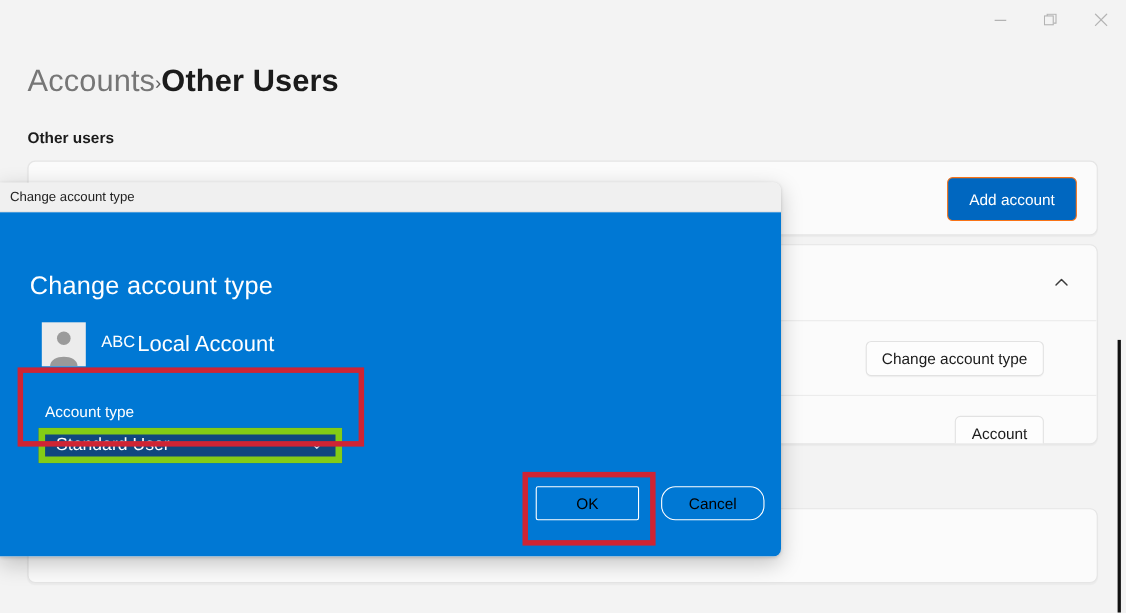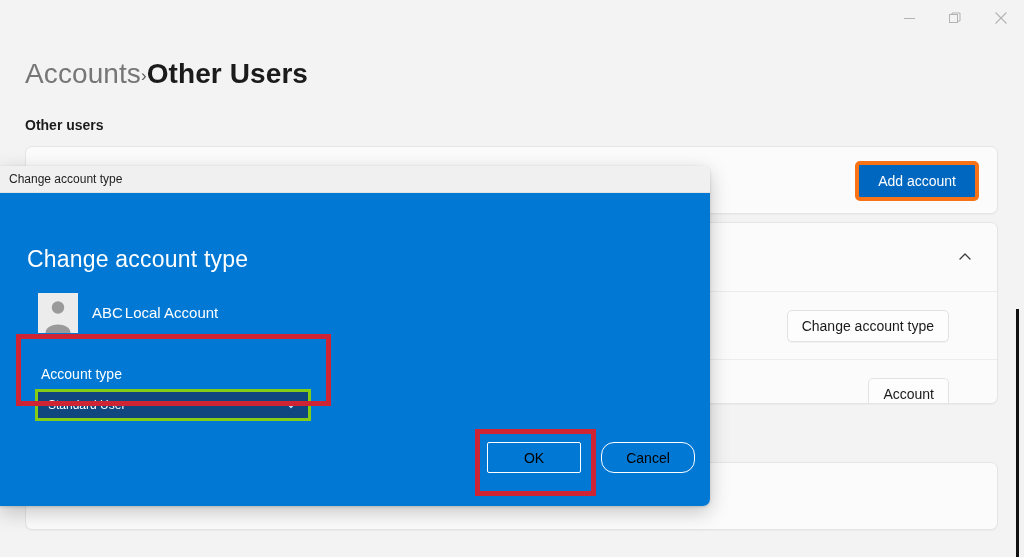--- a/index.html
+++ b/index.html
@@ -107,21 +107,21 @@
 
   #add-account-button {
     position: absolute;
     right: 18px;
     top: 14px;
     height: 40px;
     padding: 0 19px;
     background: #0067c0;
     color: #ffffff;
     font-size: 14px;
-    border: 4px solid #f97316;
+    border: 1px solid #f97316;
     border-radius: 5px;
     display: flex;
     align-items: center;
     justify-content: center;
     box-sizing: border-box;
   }
 
   .user-row {
     position: relative;
     height: 68px;
@@ -229,45 +229,45 @@
     flex: none;
   }
   #avatar svg { display: block; }
   .account-names { display: flex; flex-direction: row; gap: 2px; }
   #account-name {
     font-size: 15px;
     color: #ffffff;
     line-height: 1.15;
   }
   #account-subtitle {
-    font-size: 15px;
+    font-size: 20px;
     color: #ffffff;
     line-height: 1.15;
   }
   #account-type-label {
     position: absolute;
     left: 41px;
     top: 173px;
     font-size: 14px;
     color: #ffffff;
   }
   #account-type-select {
     position: absolute;
     left: 35px;
     top: 196px;
     width: 276px;
     height: 32px;
     background: #10477e;
-    border: 3px solid #84cc16;
+    border: 6px solid #84cc16;
     box-sizing: border-box;
     display: flex;
     align-items: center;
     padding: 0 10px;
     color: #ffffff;
-    font-size: 12px;
+    font-size: 16px;
   }
   #account-type-select .sel-value { flex: 1; }
   .chevron-down {
     width: 14px;
     height: 14px;
     color: #cfe2f5;
   }
 
   
   .dlg-btn {

